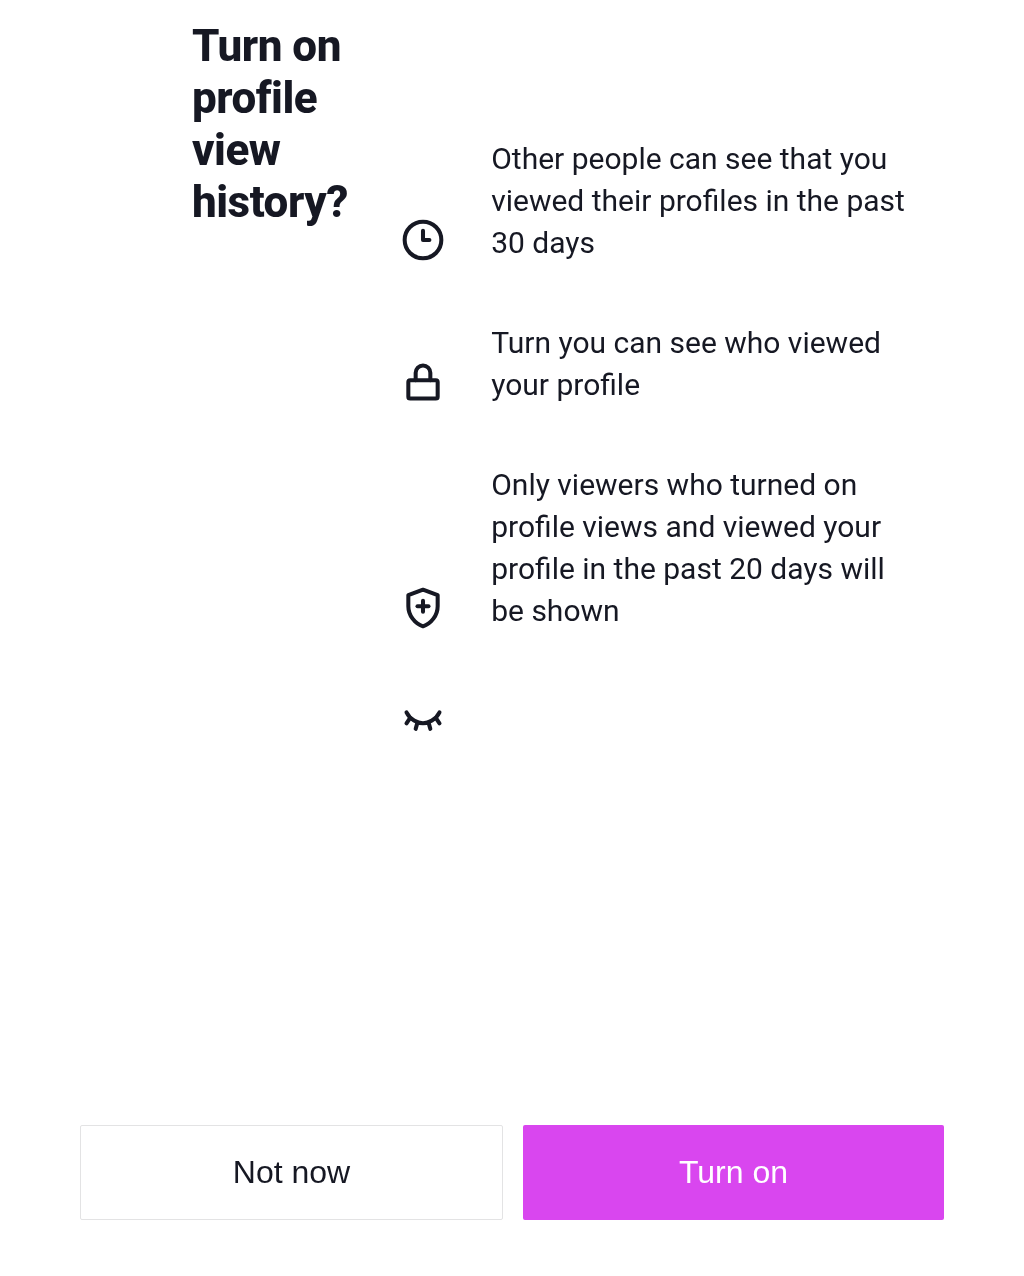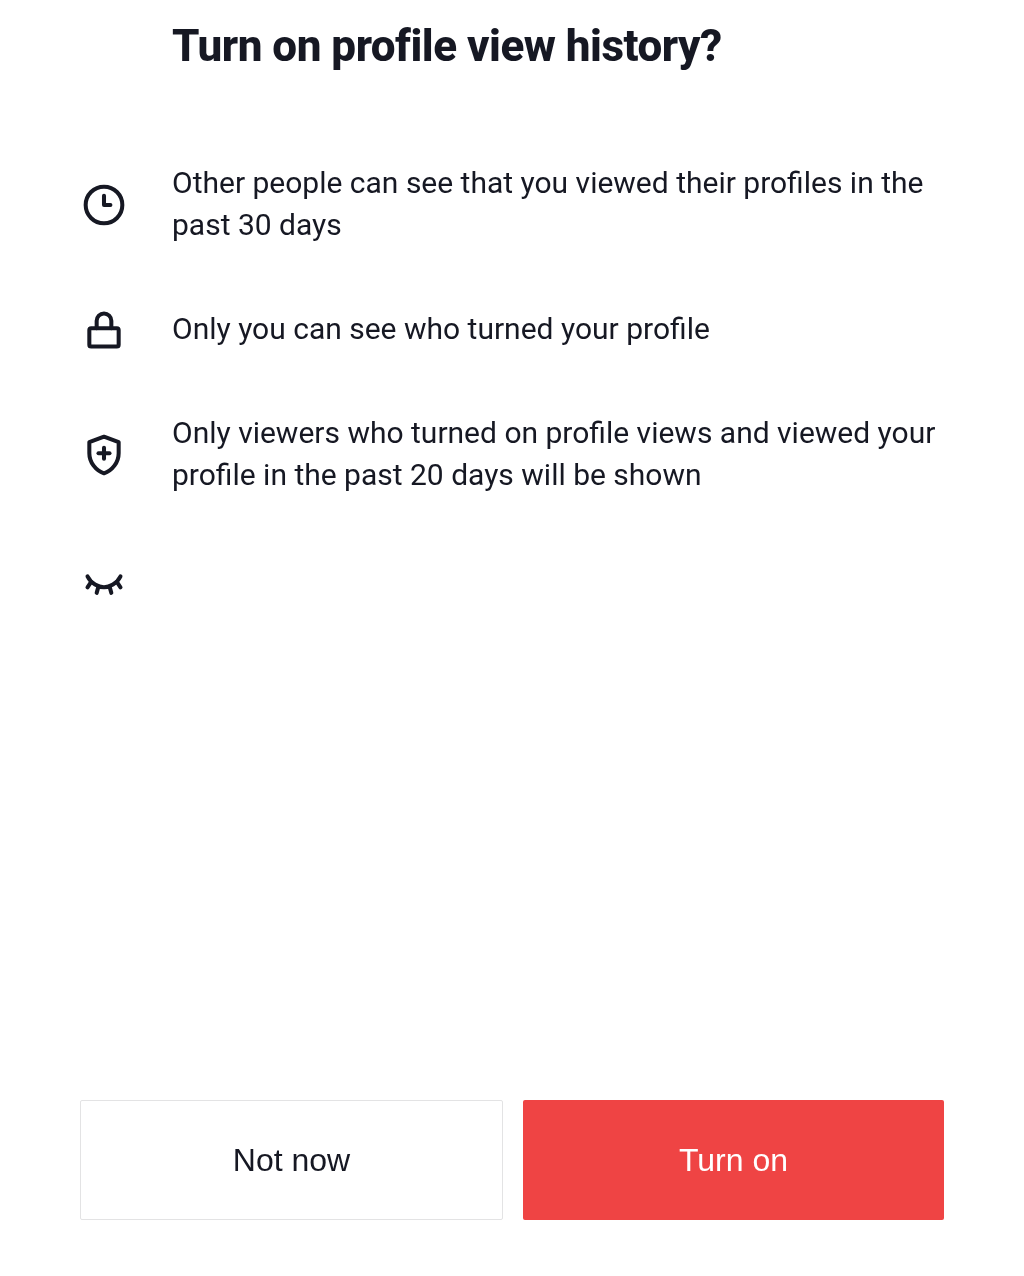--- a/index.html
+++ b/index.html
@@ -8,40 +8,41 @@
       box-sizing: border-box;
     }
     body {
       font-family: -apple-system, BlinkMacSystemFont, "Segoe UI", Roboto, Helvetica, Arial, sans-serif;
       background: #fff;
       width: 1024px;
       height: 1276px;
       position: relative;
     }
     .container {
-      padding: 0 80px;
+      padding: 0 100px;
       height: 100%;
       display: flex;
-      flex-direction: column;
+      flex-direction: row;
     }
     .title {
       font-size: 44px;
       font-weight: 800;
       color: #161823;
       margin-top: 20px;
       margin-left: 92px;
       letter-spacing: -0.5px;
     }
     .items {
       margin-top: 90px;
     }
     .item {
       display: flex;
-      align-items: center;
+      align-items: flex-end;
       margin-bottom: 58px;
+      margin-top: 48px;
     }
     .item-icon {
       width: 48px;
       height: 48px;
       flex-shrink: 0;
       display: flex;
       align-items: center;
       justify-content: center;
       margin-top: 2px;
     }
@@ -55,36 +56,36 @@
     .button-row {
       display: flex;
       gap: 20px;
       position: absolute;
       bottom: 56px;
       left: 80px;
       right: 80px;
     }
     .btn {
       flex: 1;
-      height: 120px;
+      height: 95px;
       font-size: 32px;
       font-weight: 500;
       border-radius: 2px;
       cursor: pointer;
       display: flex;
       align-items: center;
       justify-content: center;
     }
     .btn-secondary {
       background: #fff;
       color: #161823;
       border: 1px solid #e3e3e4;
     }
     .btn-primary {
-      background: #ef4444;
+      background: #d946ef;
       color: #fff;
       border: none;
       text-align: right;
     }
   </style>
 </head>
 <body>
 
 <div class="container">
   <h1 class="title">Turn on profile view history?</h1>
@@ -101,21 +102,21 @@
       <div class="item-text">Other people can see that you viewed their profiles in the past 30 days</div>
     </div>
 
     <div class="item">
       <div class="item-icon">
         <svg width="44" height="44" viewBox="0 0 24 24" fill="none" stroke="#161823" stroke-width="2.2" stroke-linecap="round" stroke-linejoin="round">
           <rect x="4" y="11" width="16" height="10" rx="1"></rect>
           <path d="M8 11 V7 a4 4 0 0 1 8 0 v4"></path>
         </svg>
       </div>
-      <div class="item-text">Only you can see who turned your profile</div>
+      <div class="item-text">Turn you can see who viewed your profile</div>
     </div>
 
     <div class="item">
       <div class="item-icon">
         <svg width="44" height="44" viewBox="0 0 24 24" fill="none" stroke="#161823" stroke-width="2.2" stroke-linecap="round" stroke-linejoin="round">
           <path d="M12 2 L20 5 V11 C20 16 16.5 20.5 12 22 C7.5 20.5 4 16 4 11 V5 Z"></path>
           <line x1="12" y1="8" x2="12" y2="14"></line>
           <line x1="9" y1="11" x2="15" y2="11"></line>
         </svg>
       </div>

